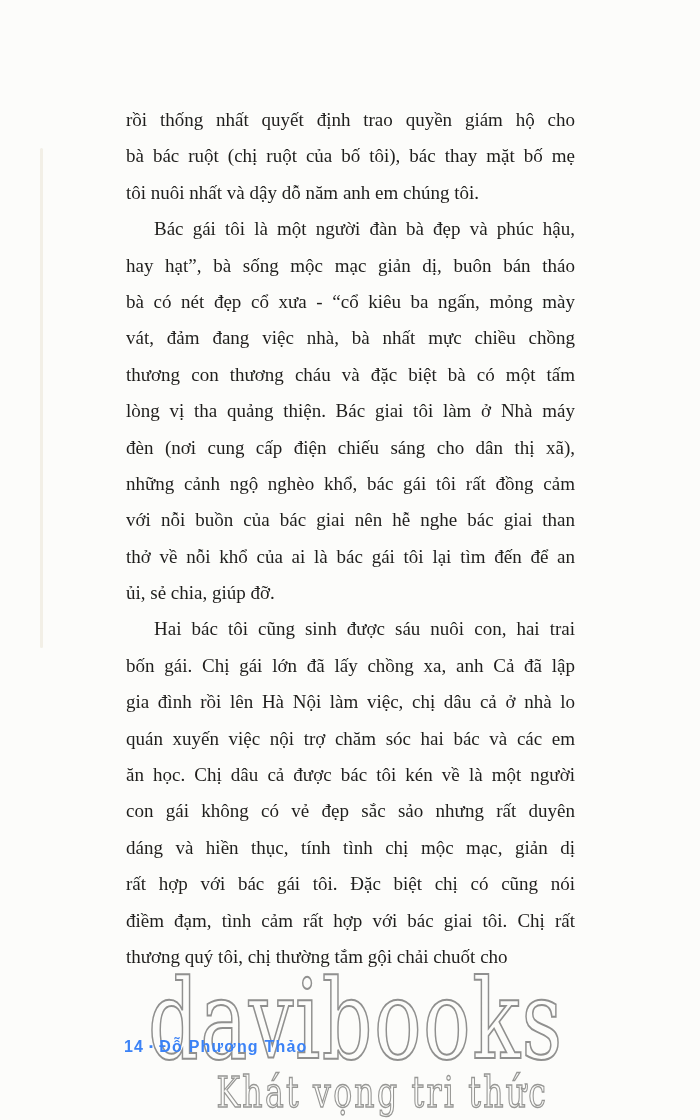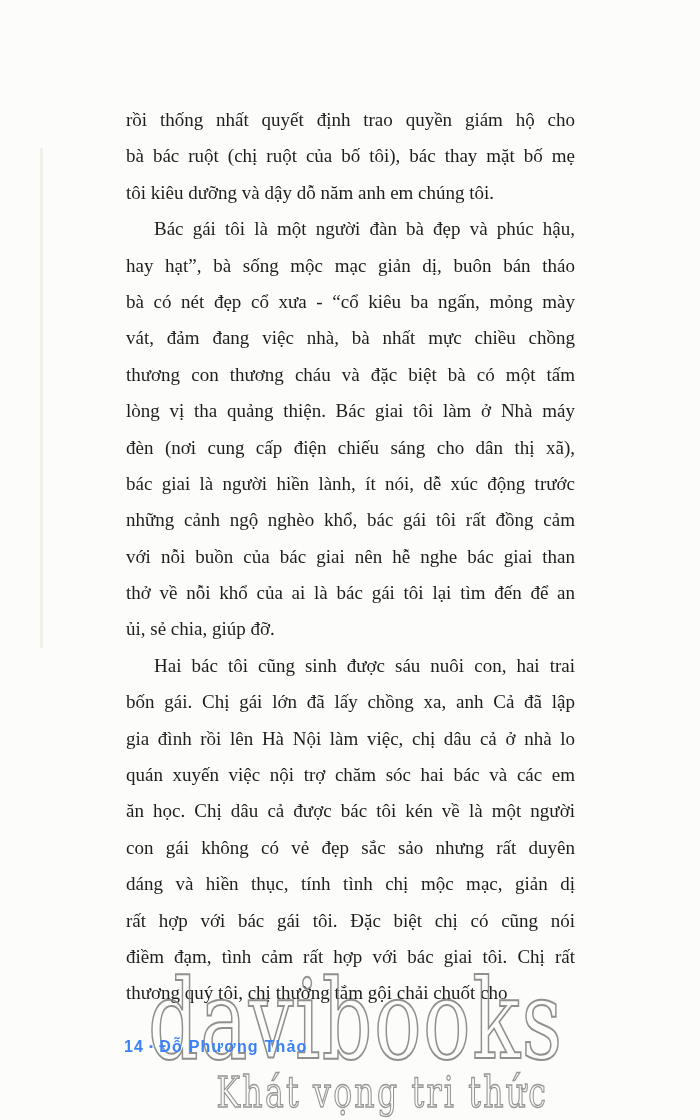--- a/index.html
+++ b/index.html
@@ -98,31 +98,30 @@
 <body style="background: rgb(252, 252, 250);">
 
 <div class="page">
 
   <div class="edge-line"></div>
 
   <div class="text-block" style="color: rgb(31, 30, 28);">
       <div class="paragraph">
         <div class="text-line justify">rồi thống nhất quyết định trao quyền giám hộ cho</div>
         <div class="text-line justify">bà bác ruột (chị ruột của bố tôi), bác thay mặt bố mẹ</div>
-        <div class="text-line">tôi kiêu dưỡng và dậy dỗ năm anh em chúng tôi.</div>
+        <div class="text-line">tôi nuôi nhất và dậy dỗ năm anh em chúng tôi.</div>
       </div>
       <div class="paragraph">
         <div class="text-line justify indent">Bác gái tôi là một người đàn bà đẹp và phúc hậu,</div>
         <div class="text-line justify">hay hạt”, bà sống mộc mạc giản dị, buôn bán tháo</div>
         <div class="text-line justify">bà có nét đẹp cổ xưa - “cổ kiêu ba ngấn, mỏng mày</div>
         <div class="text-line justify">vát, đảm đang việc nhà, bà nhất mực chiều chồng</div>
         <div class="text-line justify">thương con thương cháu và đặc biệt bà có một tấm</div>
         <div class="text-line justify">lòng vị tha quảng thiện. Bác giai tôi làm ở Nhà máy</div>
         <div class="text-line justify">đèn (nơi cung cấp điện chiếu sáng cho dân thị xã),</div>
-        <div class="text-line justify">bác giai là người hiền lành, ít nói, dễ xúc động trước</div>
         <div class="text-line justify">những cảnh ngộ nghèo khổ, bác gái tôi rất đồng cảm</div>
         <div class="text-line justify">với nỗi buồn của bác giai nên hễ nghe bác giai than</div>
         <div class="text-line justify">thở về nỗi khổ của ai là bác gái tôi lại tìm đến để an</div>
         <div class="text-line">ủi, sẻ chia, giúp đỡ.</div>
       </div>
       <div class="paragraph">
         <div class="text-line justify indent">Hai bác tôi cũng sinh được sáu nuôi con, hai trai</div>
         <div class="text-line justify">bốn gái. Chị gái lớn đã lấy chồng xa, anh Cả đã lập</div>
         <div class="text-line justify">gia đình rồi lên Hà Nội làm việc, chị dâu cả ở nhà lo</div>
         <div class="text-line justify">quán xuyến việc nội trợ chăm sóc hai bác và các em</div>

